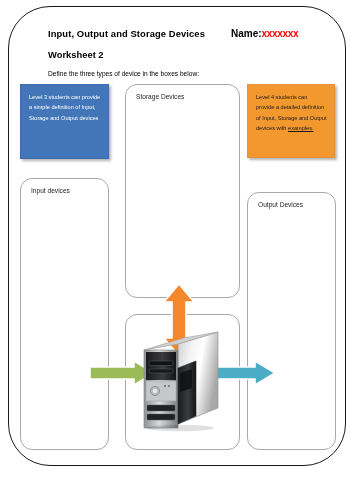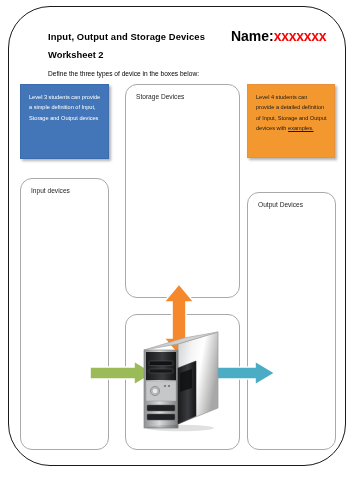--- a/index.html
+++ b/index.html
@@ -30,33 +30,32 @@
     pointer-events: none;
   }
 
   
   .title-row {
     position: absolute;
     left: 48px;
     top: 28px;
     width: 280px;
     display: flex;
-    align-items: center;
-    gap: 16px;
+    align-items: flex-start;
   }
   .doc-title {
     font-size: 9.4px;
     font-weight: bold;
     color: #000;
     letter-spacing: 0.1px;
     white-space: nowrap;
   }
   .name-block {
-    margin-left: 10px;
-    font-size: 14px;
+    margin-left: 26px;
+    font-size: 10px;
     font-weight: bold;
     color: #000;
     white-space: nowrap;
   }
   .name-value {
     color: #ff0000;
     font-weight: bold;
     letter-spacing: -0.3px;
   }
   .worksheet-line {

